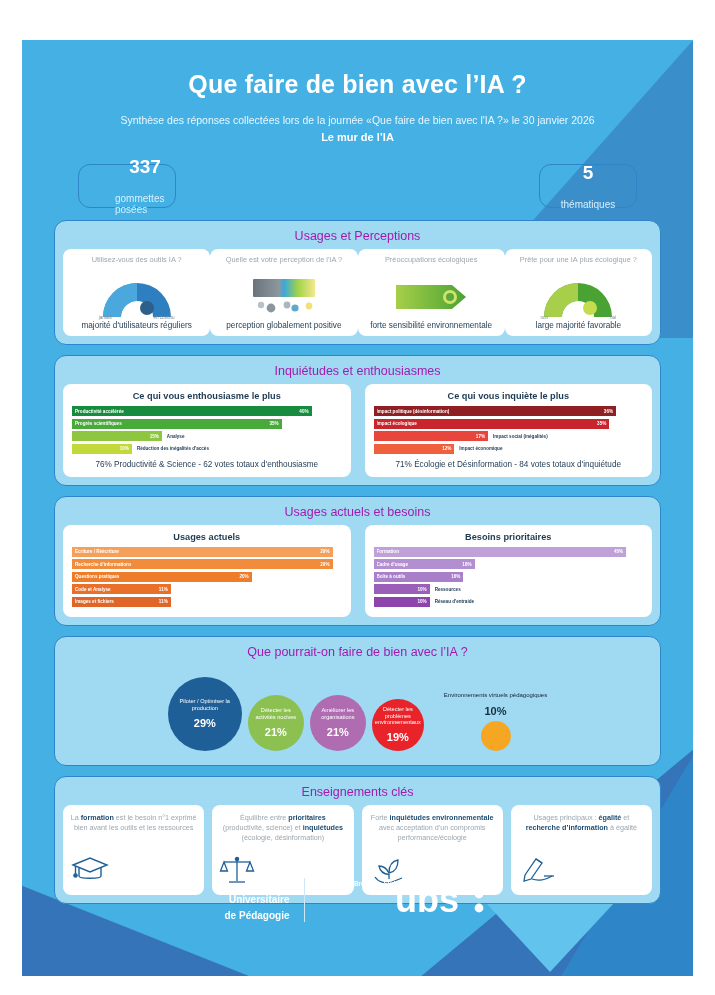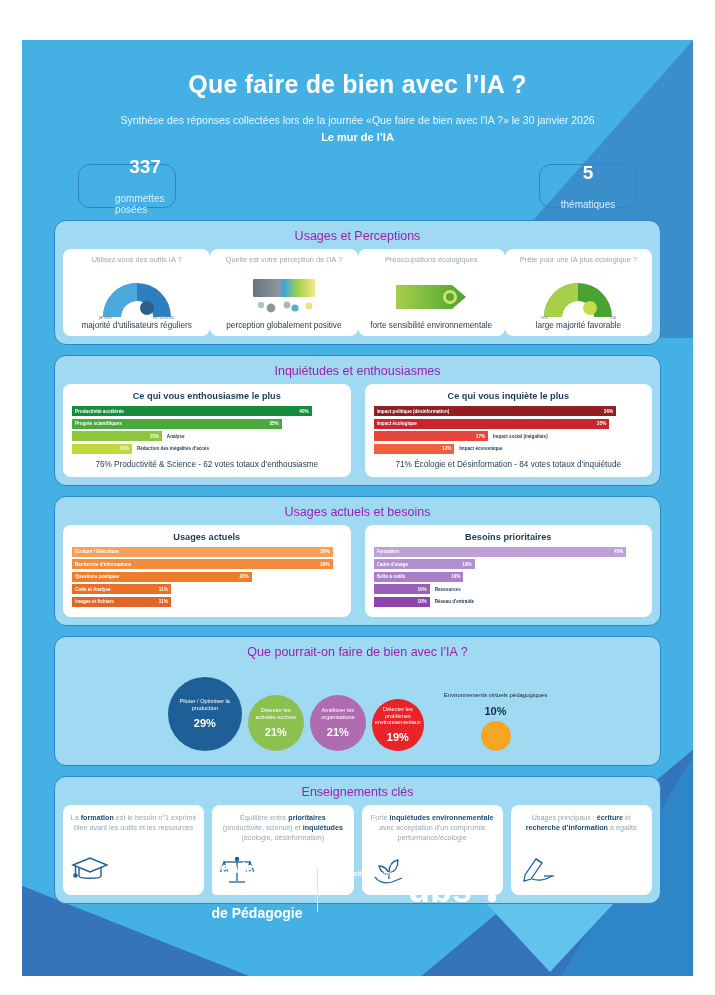--- a/index.html
+++ b/index.html
@@ -175,22 +175,22 @@
   .icard .itxt b { color: #1e4c73; }
   .icard .iicon { margin-top: auto; padding-top: 6px; }
 
   
   .footer {
     position: absolute; left: 0; right: 0; bottom: 52px;
     display: flex; align-items: center; justify-content: center;
     gap: 14px; z-index: 6;
   }
   .sup {
-    color: #fff; font-size: 14px; font-weight: bold;
-    text-align: left; line-height: 1.6;
+    color: #fff; font-size: 10px; font-weight: bold;
+    text-align: right; line-height: 1.6;
   }
   .divider { width: 1.5px; height: 44px; background: #cfe8f7; }
   .ubs { display: flex; flex-direction: row; }
   .ubs-top { color: #fff; font-size: 6.4px; font-weight: bold; line-height: 1.15; margin-left: 2px;}
   .ubs-mark { display: flex; align-items: center; }
 </style>
 </head>
 <body>
 
 <div id="page">
@@ -519,21 +519,21 @@
               <svg width="40" height="30" viewBox="0 0 40 30" fill="none" stroke="#1f5f97" stroke-width="1.3">
                 <path d="M20 18 C20 11 23 6 29 5 C29 12 26 17 20 18 Z"></path>
                 <path d="M20 18 C18 14 15 11 10 11 C11 16 14 19 20 19.5"></path>
                 <path d="M20 19 V24"></path>
                 <path d="M6 22 C9 27 16 29 23 27 L33 23"></path>
               </svg>
             </div>
           </div>
 
           <div class="icard">
-            <div class="itxt">Usages principaux : <b>écriture</b> et <b>recherche d’information</b> à égalité</div>
+            <div class="itxt">Usages principaux : <b>égalité</b> et <b>recherche d’information</b> à égalité</div>
             <div class="iicon">
               <svg width="40" height="30" viewBox="0 0 40 30" fill="none" stroke="#1f5f97" stroke-width="1.3">
                 <path d="M7 20 L18 4 L24 8 L13 24 L6 26 Z"></path>
                 <path d="M18 4 L24 8"></path>
                 <path d="M14 24 C20 26 28 25 34 21"></path>
                 <path d="M26 21 H36"></path>
               </svg>
             </div>
           </div>
 

